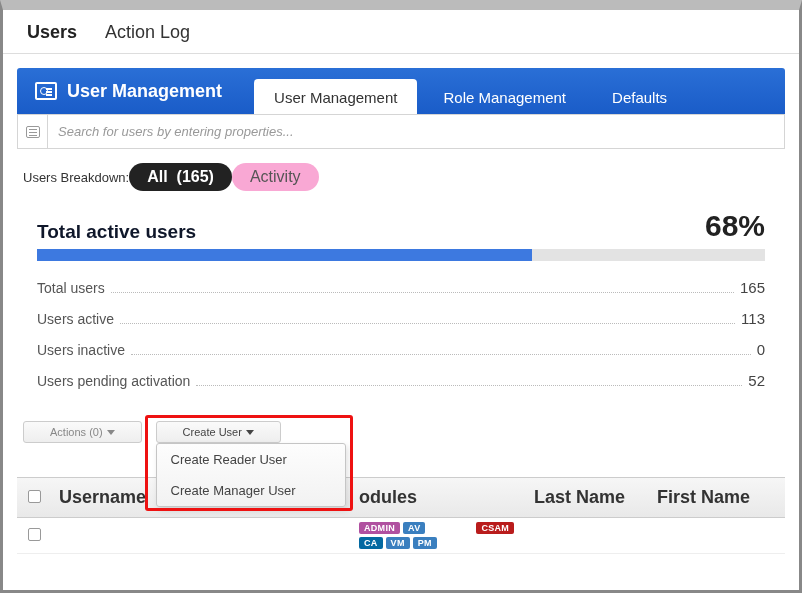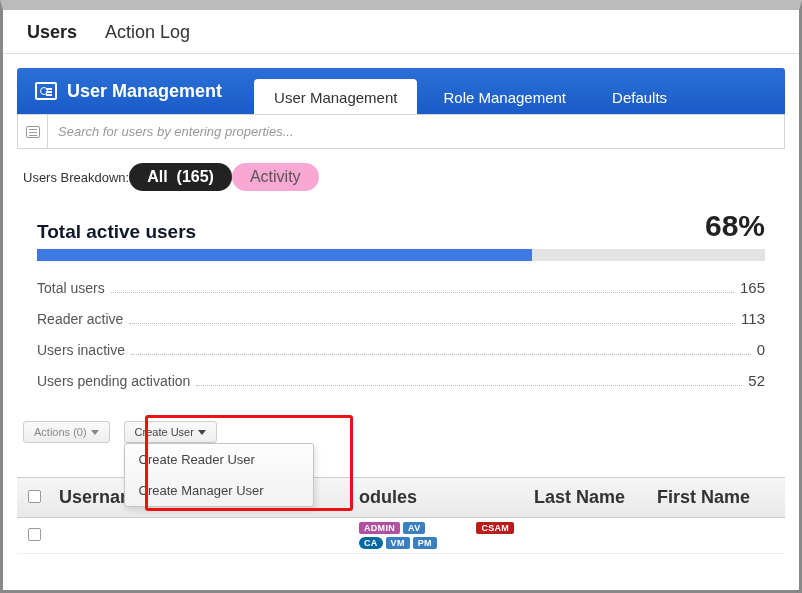--- a/index.html
+++ b/index.html
@@ -168,21 +168,21 @@
     display: flex; gap: 14px;
     padding: 18px 6px 0 6px;
     position: relative;
   }
   .small-btn {
     background: linear-gradient(#fafafa,#eee);
     border: 1px solid #ccc;
     border-radius: 3px;
     font-size: 11px;
     color: #888;
-    padding: 4px 10px;
+    padding: 4px 26px;
     display: inline-flex; align-items: center; gap: 4px;
     cursor: pointer;
   }
   .small-btn.enabled { color:#444; }
   .chev {
     display:inline-block; width:0; height:0;
     border-left:4px solid transparent;
     border-right:4px solid transparent;
     border-top:5px solid currentColor;
   }
@@ -301,21 +301,21 @@
       <div class="prog">
         <div class="prog-fill" id="prog-fill" style="width: 68%;"></div>
       </div>
       <div id="stat-rows">
           <div class="stat-row">
             <span class="stat-label">Total users</span>
             <span class="dots"></span>
             <span class="stat-val">165</span>
           </div>
           <div class="stat-row">
-            <span class="stat-label">Reader active</span>
+            <span class="stat-label">Users active</span>
             <span class="dots"></span>
             <span class="stat-val">113</span>
           </div>
           <div class="stat-row">
             <span class="stat-label">Users inactive</span>
             <span class="dots"></span>
             <span class="stat-val">0</span>
           </div>
           <div class="stat-row">
             <span class="stat-label">Users pending activation</span>
@@ -353,21 +353,21 @@
         <div class="cell col-fn">First Name</div>
       </div>
       <div class="tbl-row">
         <div class="cell chk"><span class="chkbox"></span></div>
         <div class="cell col-user"></div>
         <div class="cell col-mod">
             <div class="badges" id="badges0">
               <span class="badge" style="background: rgb(176, 80, 160);">ADMIN</span>
               <span class="badge" style="background: rgb(58, 127, 191);">AV</span>
               <span class="badge" style="background: #b91c1c; margin-left: 48px;">CSAM</span>
-              <span class="badge" style="background: #0369a1; border-radius: 6px;">CA</span>
+              <span class="badge" style="background: #0369a1;">CA</span>
               <span class="badge" style="background: rgb(58, 127, 191);">VM</span>
               <span class="badge" style="background: rgb(58, 127, 191);">PM</span>
             </div>
           </div>
         <div class="cell col-fn"></div>
         <div class="cell col-ln"></div>
       </div>
     </div>
 
   </div>

